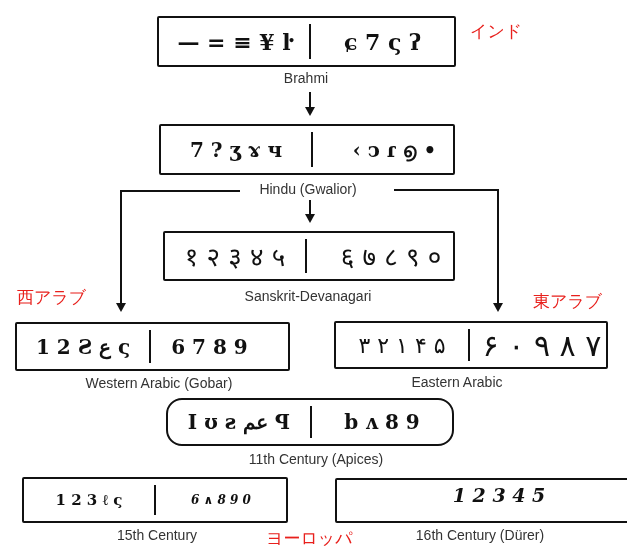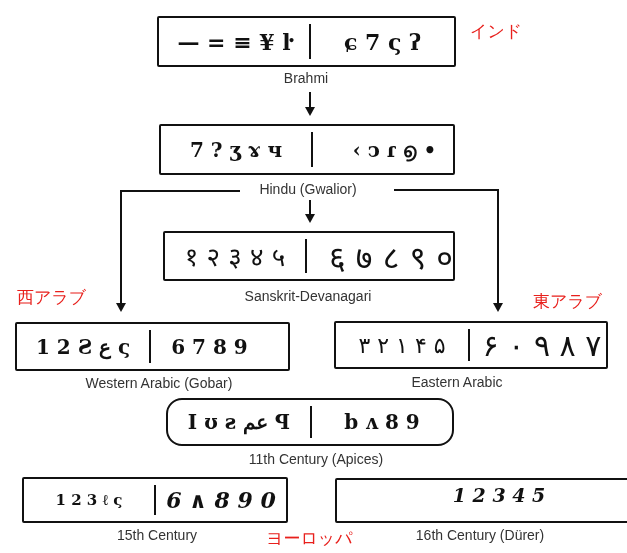--- a/index.html
+++ b/index.html
@@ -65,21 +65,21 @@
 <div class="line" style="left:394px;top:189px;width:105px;height:2px;"></div>
 <div class="line" style="left:497px;top:189px;width:2px;height:116px;"></div>
 <div class="arrowhead" style="left:493px;top:303px;"></div>
 
 <div class="line" style="left:309px;top:200px;width:2px;height:16px;"></div>
 <div class="arrowhead" style="left:305px;top:214px;"></div>
 
 <div class="box" style="left:163px;top:231px;width:292px;height:50px;">
   <div class="seg" style="width:140px;font-size:26px;">१ २ ३ ४ ५</div>
   <div class="divider"></div>
-  <div class="seg" style="flex:1;font-size:32px;margin-left:22px;">६ ७ ८ ९ ०</div>
+  <div class="seg" style="flex:1;font-size:26px;margin-left:22px;">६ ७ ८ ९ ०</div>
 </div>
 <div class="caption" style="left:308px;top:288px;">Sanskrit-Devanagari</div>
 
 <div class="jp" style="left:17px;top:286px;">西アラブ</div>
 <div class="jp" style="left:533px;top:290px;">東アラブ</div>
 
 <div class="box" style="left:15px;top:322px;width:275px;height:49px;text-align:right;">
   <div class="seg" style="width:132px;font-size:20px;font-weight:bold;">1 2 Ƨ ع ς</div>
   <div class="divider"></div>
   <div class="seg" style="flex:1;font-size:20px;font-weight:bold;padding-right:20px;">6 7 8 9</div>
@@ -96,21 +96,21 @@
 <div class="box" style="left:166px;top:398px;width:288px;height:48px;border-radius:16px;">
   <div class="seg" style="width:142px;font-size:20px;font-weight:bold;">I ʊ ƨ عم ꟼ</div>
   <div class="divider"></div>
   <div class="seg" style="flex:1;font-size:20px;font-weight:bold;">b ʌ 8 9</div>
 </div>
 <div class="caption" style="left:316px;top:451px;">11th Century (Apices)</div>
 
 <div class="box" style="left:22px;top:477px;width:266px;height:46px;">
   <div class="seg" style="width:130px;font-size:15px;font-weight:bold;">1 2 3 ℓ ς</div>
   <div class="divider"></div>
-  <div class="seg" style="flex:1;font-size:22px;font-weight:bold;font-style:italic;">6 ∧ 8 9 0</div>
+  <div class="seg" style="flex:1;font-size:12px;font-weight:bold;font-style:italic;">6 ∧ 8 9 0</div>
 </div>
 <div class="caption" style="left:157px;top:527px;">15th Century</div>
 
 <div class="box" style="left:335px;top:478px;width:328px;height:45px;flex-direction:column;">
   <div class="seg" style="width:132px;font-size:19px;font-weight:bold;font-style:italic;">1 2 3 4 5</div>
   <div class="divider"></div>
   <div class="seg" style="flex:1;font-size:19px;font-weight:bold;font-style:italic;">6 7 8 9 0</div>
 </div>
 <div class="caption" style="left:480px;top:527px;">16th Century (Dürer)</div>
 

